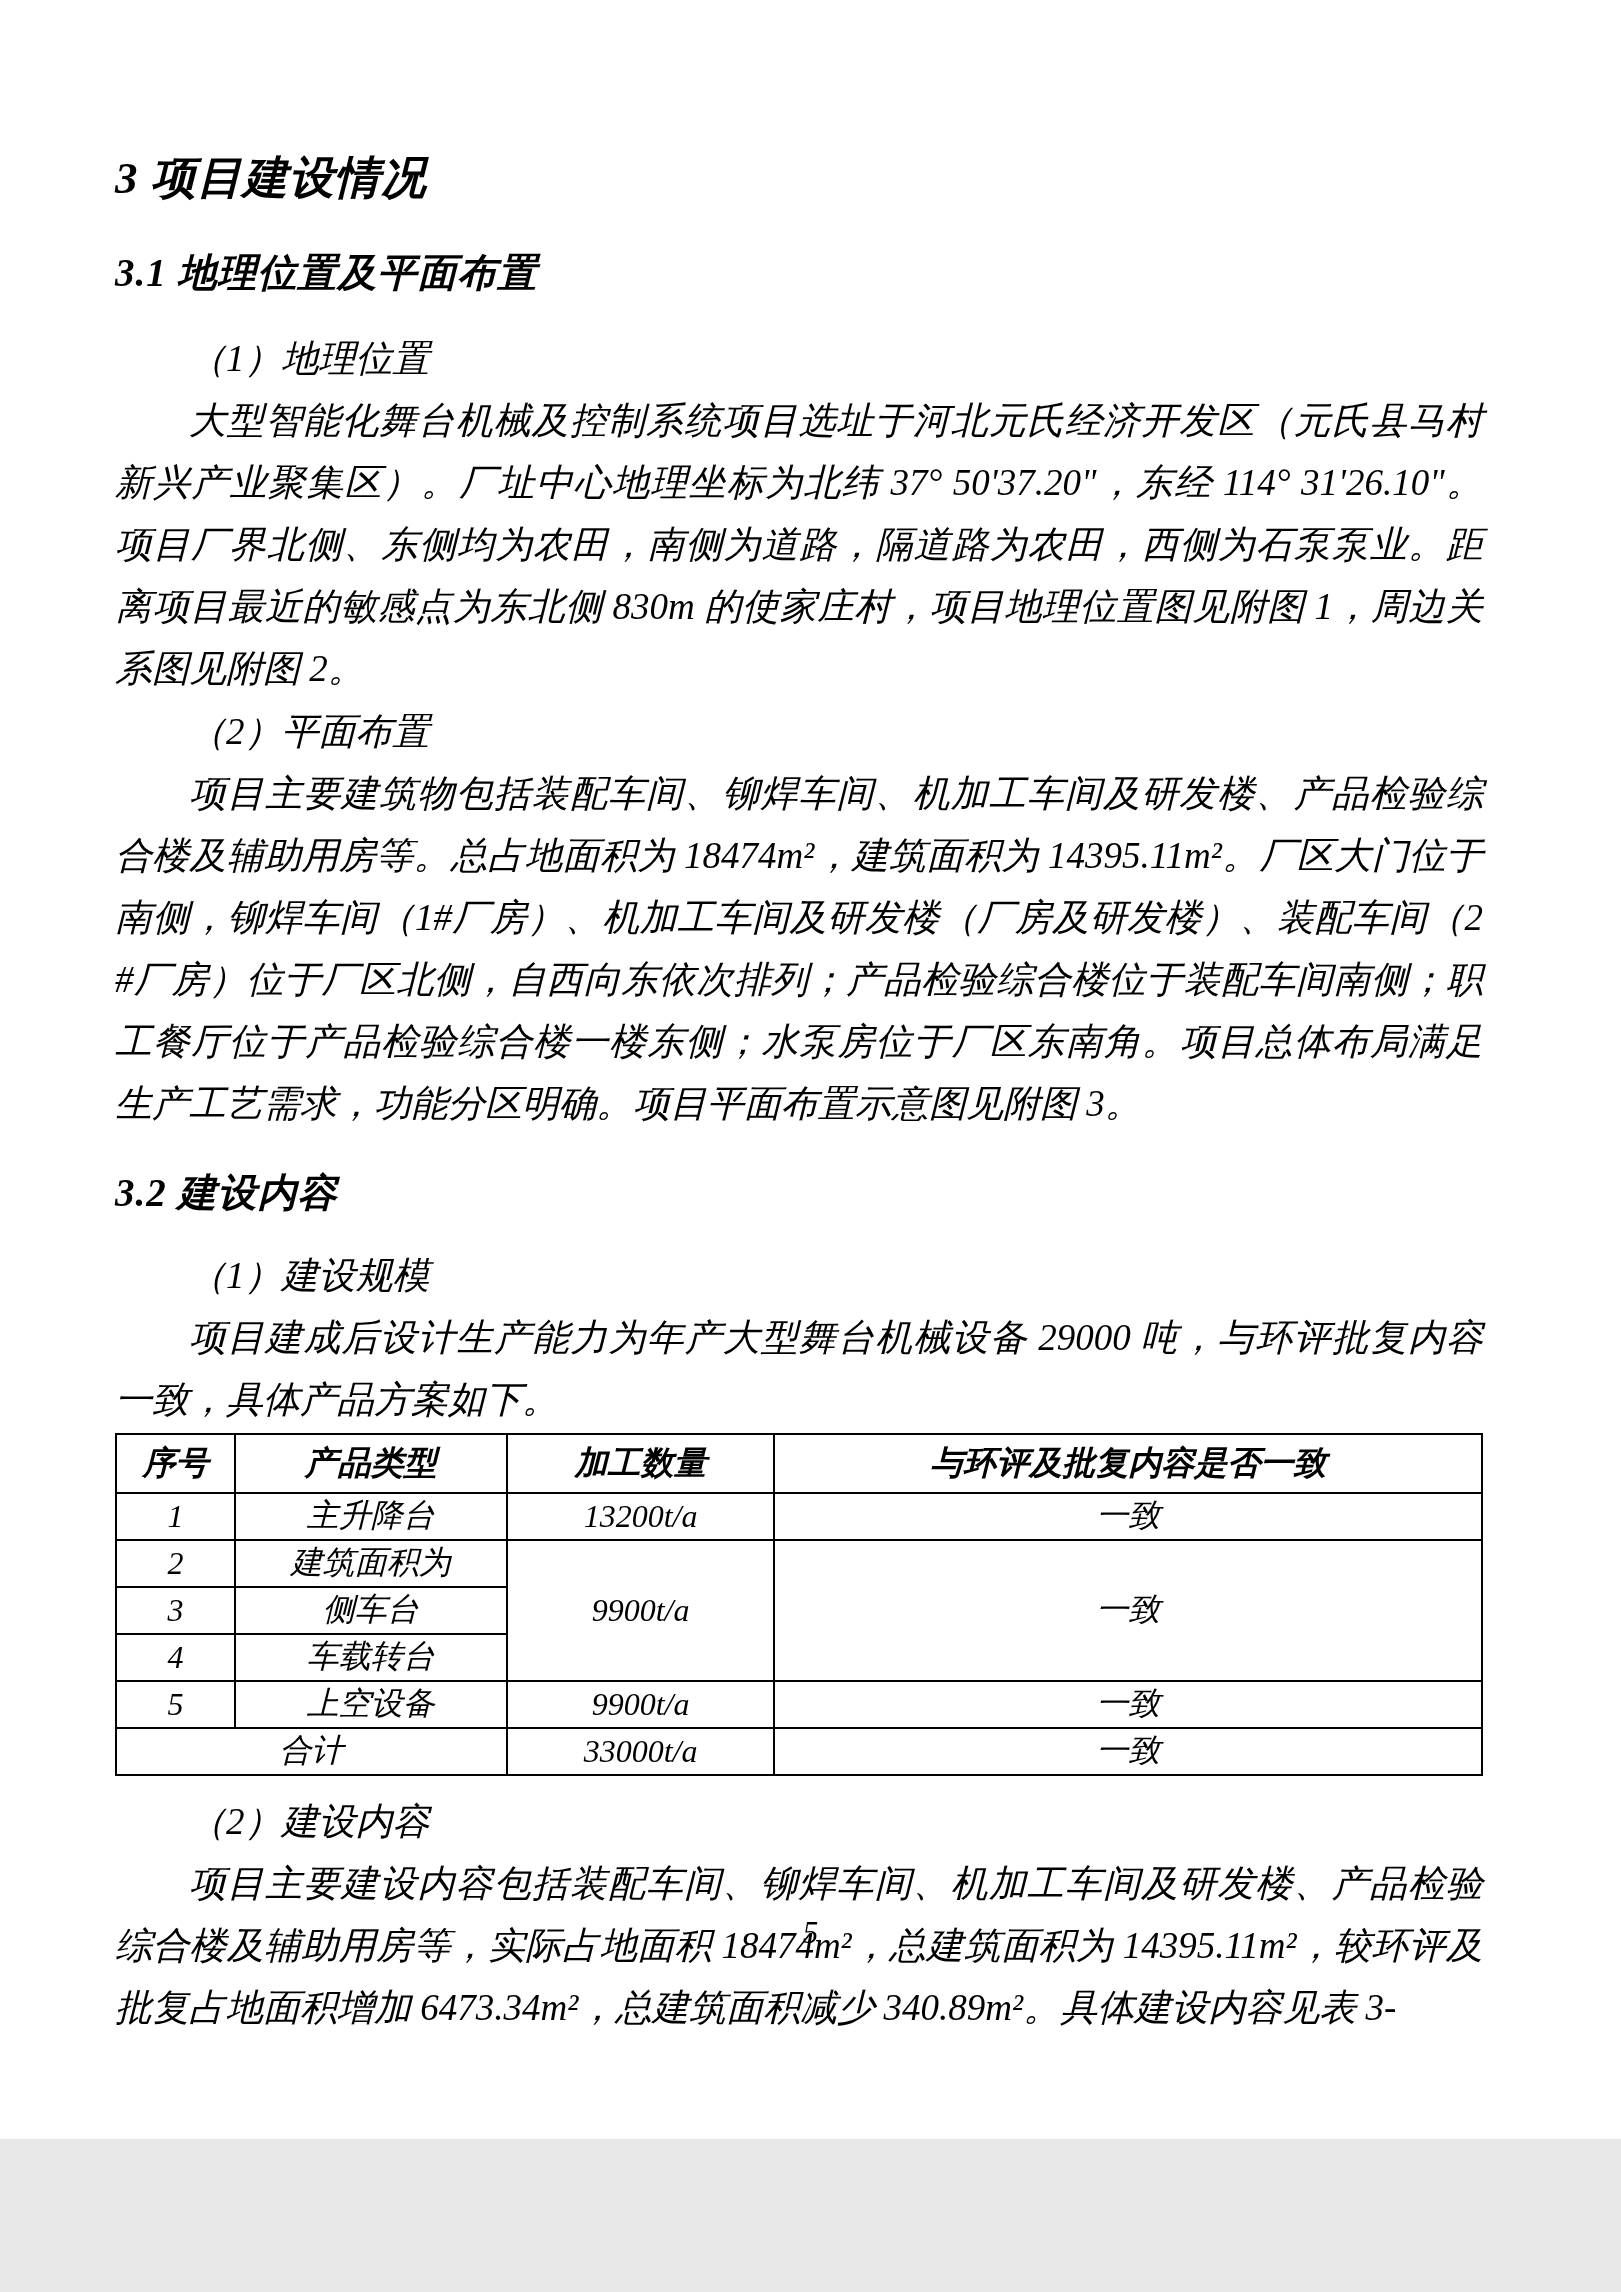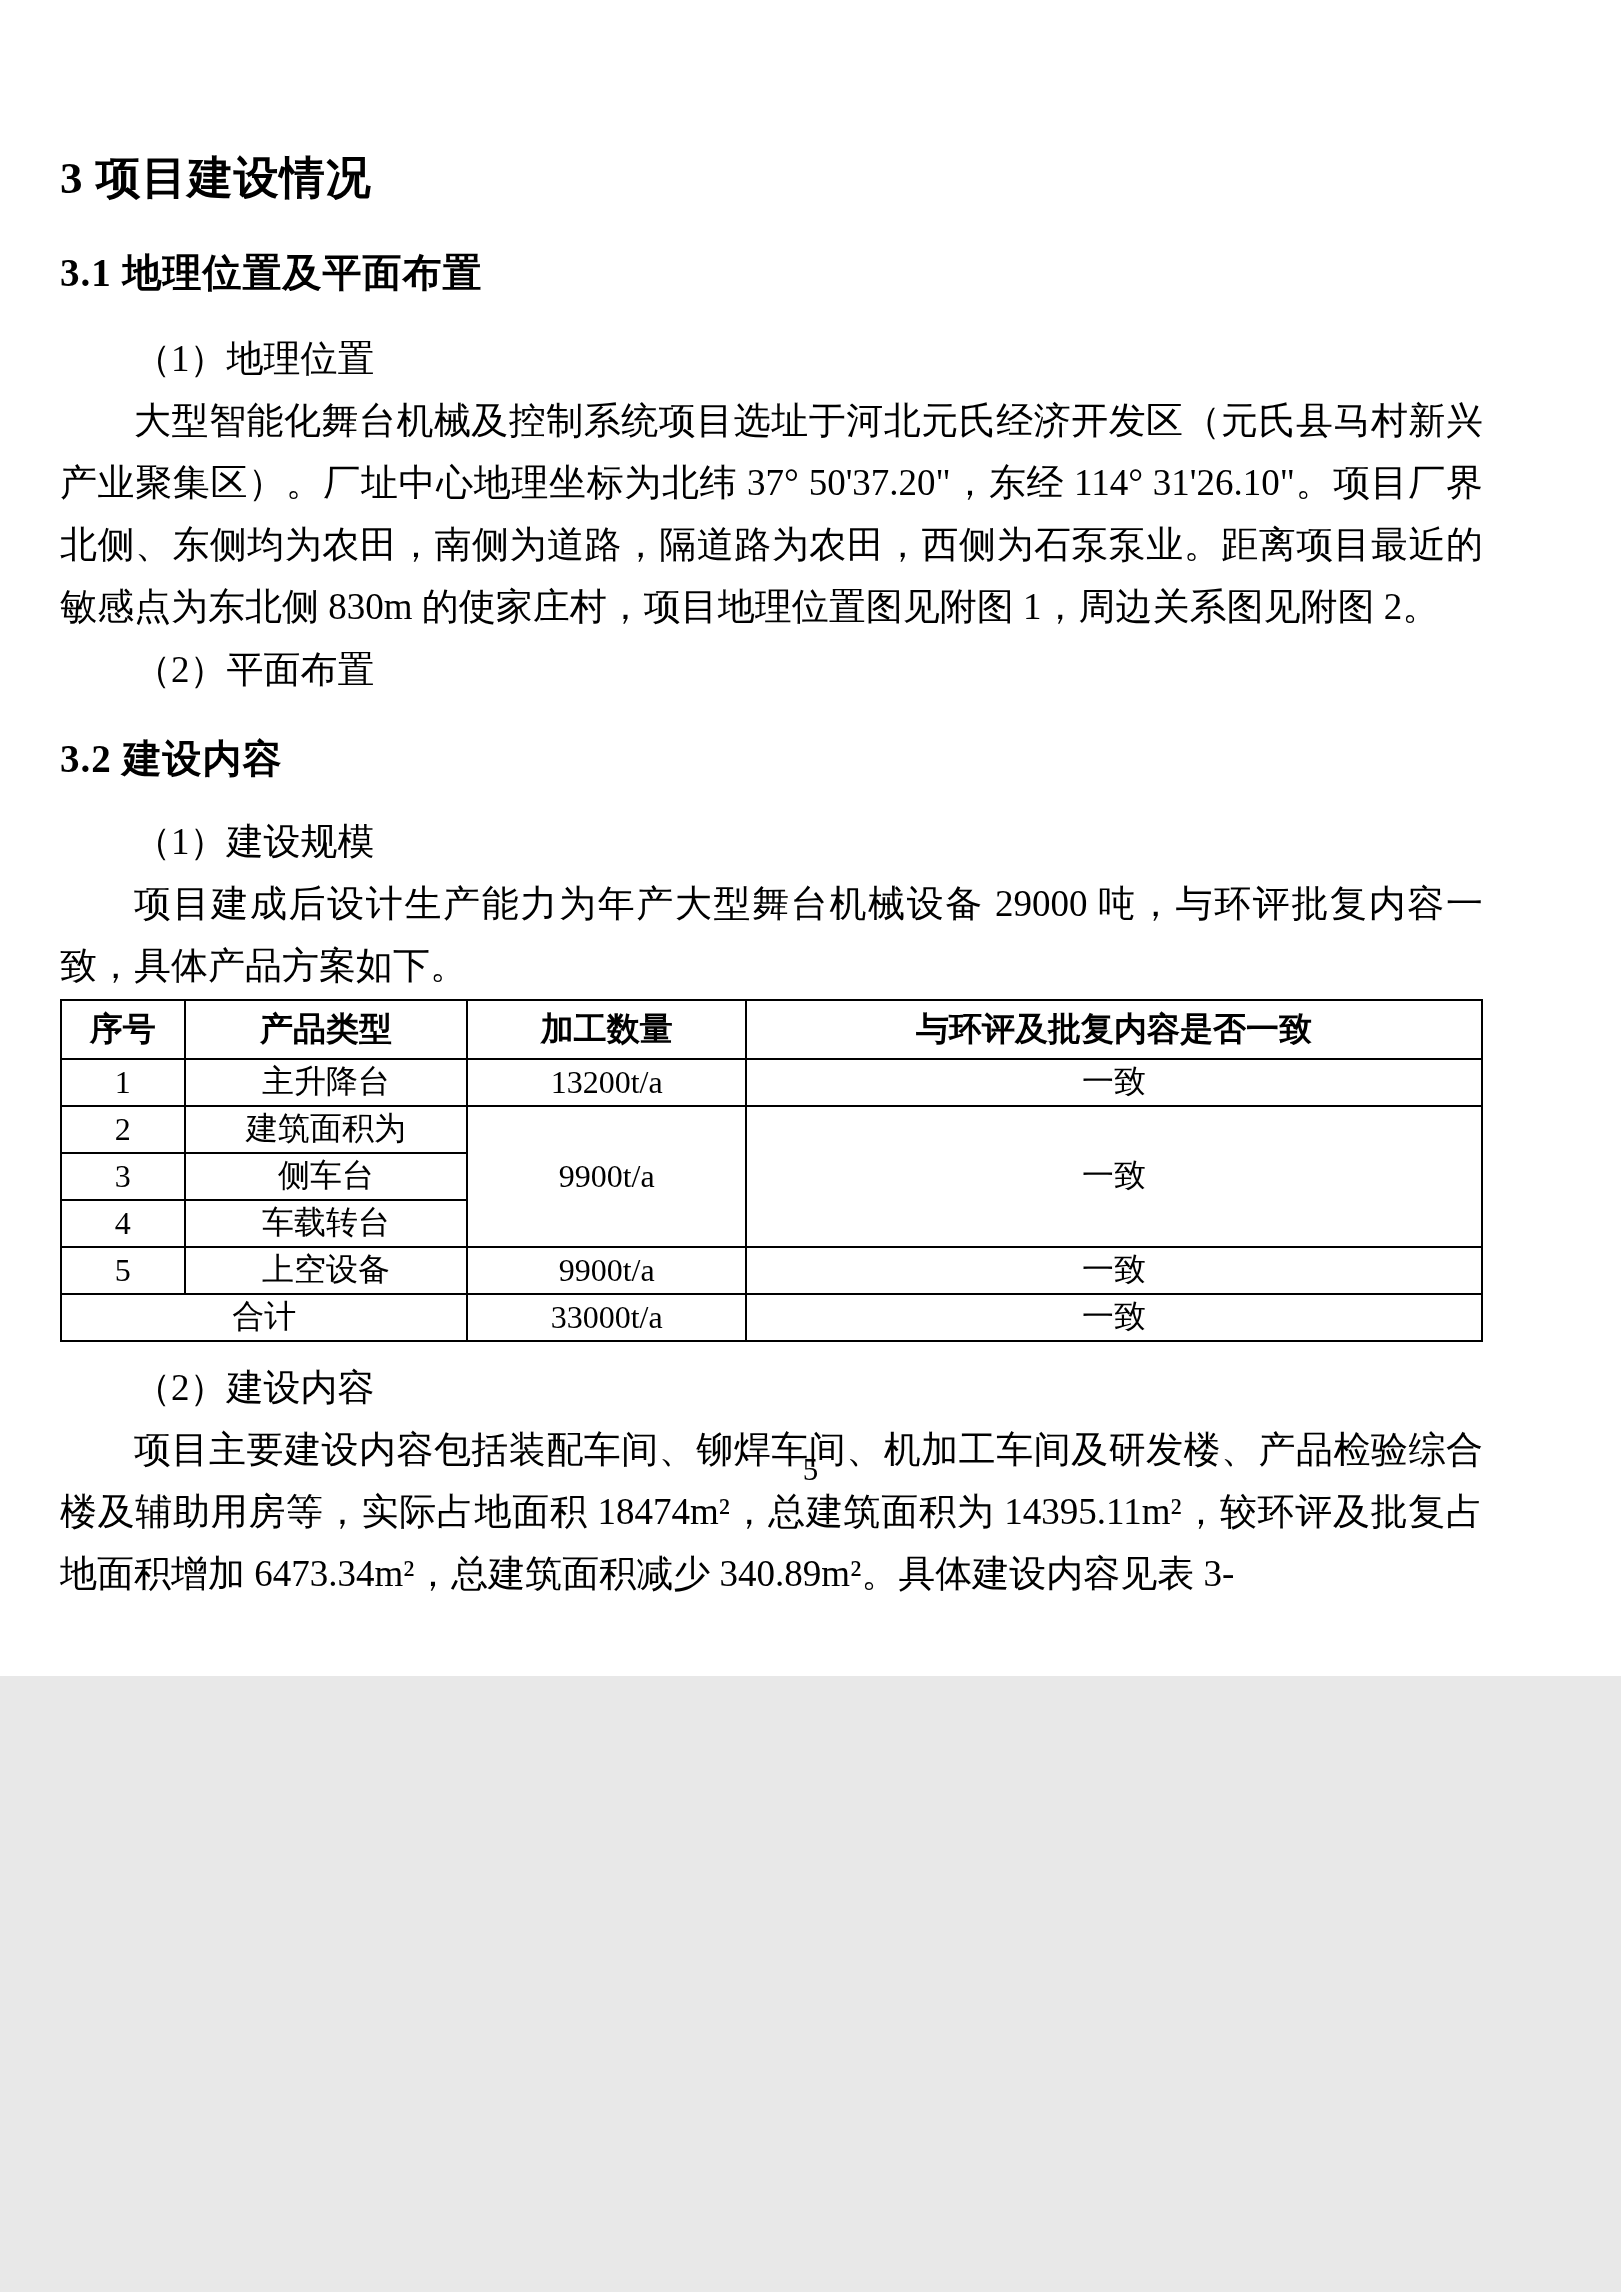--- a/index.html
+++ b/index.html
@@ -1,20 +1,21 @@
 <!DOCTYPE html>
 <html><head>
 <meta charset="utf-8">
 <style>
   html,body{margin:0;padding:0;background:#e8e8e8;}
   .page{
-    width:1621px;height:1676px;box-sizing:border-box;
+    width:1621px;height:2139px;box-sizing:border-box;
     margin:0 auto;background:#ffffff;color:#000;
-    padding:149px 138px 29px 60px;position:relative;
+    padding:149px 138px 29px 115px;position:relative;
     font-family:"Liberation Serif","DejaVu Serif",serif;
+    font-style:italic;
   }
   h1.chapter{
     font-size:45px;line-height:59px;font-weight:bold;
     margin:0 0 37px 0;letter-spacing:1px;
   }
   h2.section{
     font-size:39px;line-height:55px;font-weight:bold;
     margin:0 0 27.4px 0;letter-spacing:1px;
   }
   h2.section-2{margin-top:30px;margin-bottom:23.5px;}
@@ -65,20 +66,21 @@
   <h1 class="chapter">3 项目建设情况</h1>
 
   <h2 class="section">3.1 地理位置及平面布置</h2>
 
   <div class="sub-heading">（1）地理位置</div>
 
   <p class="body-para">大型智能化舞台机械及控制系统项目选址于河北元氏经济开发区（元氏县马村新兴产业聚集区）。厂址中心地理坐标为北纬 37° 50'37.20"，东经 114° 31'26.10"。项目厂界北侧、东侧均为农田，南侧为道路，隔道路为农田，西侧为石泵泵业。距离项目最近的敏感点为东北侧 830m 的使家庄村，项目地理位置图见附图 1，周边关系图见附图 2。</p>
 
   <div class="sub-heading">（2）平面布置</div>
 
+  <p class="body-para">项目主要建筑物包括装配车间、铆焊车间、机加工车间及研发楼、产品检验综合楼及辅助用房等。总占地面积为 18474m²，建筑面积为 14395.11m²。厂区大门位于南侧，铆焊车间（1#厂房）、机加工车间及研发楼（厂房及研发楼）、装配车间（2#厂房）位于厂区北侧，自西向东依次排列；产品检验综合楼位于装配车间南侧；职工餐厅位于产品检验综合楼一楼东侧；水泵房位于厂区东南角。项目总体布局满足生产工艺需求，功能分区明确。项目平面布置示意图见附图 3。</p>
 
   <h2 class="section section-2">3.2 建设内容</h2>
 
   <div class="sub-heading">（1）建设规模</div>
 
   <p class="body-para">项目建成后设计生产能力为年产大型舞台机械设备 29000 吨，与环评批复内容一致，具体产品方案如下。</p>
 
 
   <table class="product-table">
     <colgroup>

